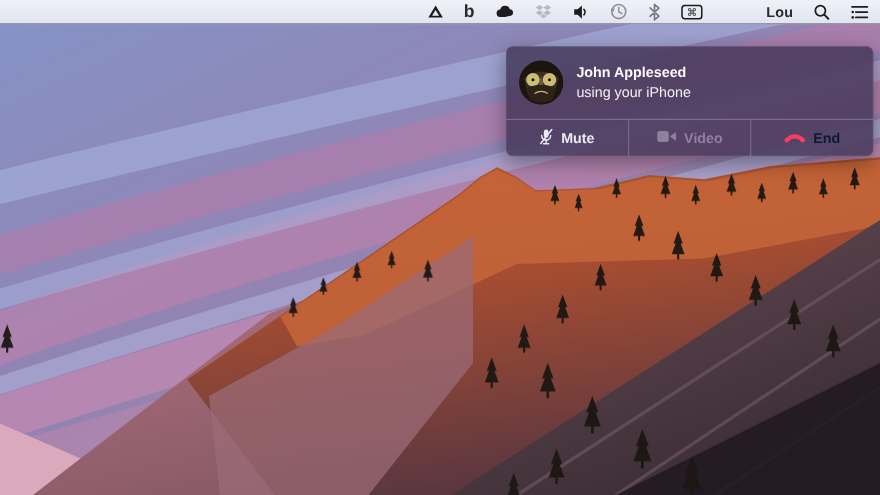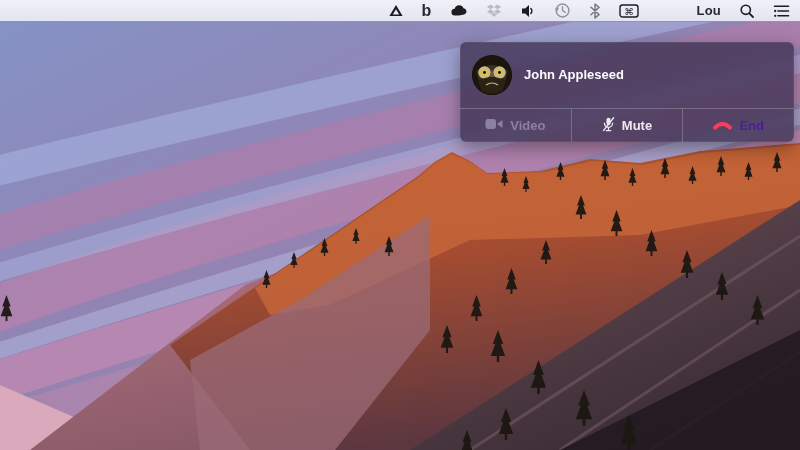--- a/index.html
+++ b/index.html
@@ -47,21 +47,21 @@
   .notif-actions{
     height:33px;display:flex;border-top:1px solid rgba(255,255,255,.22);
   }
   .notif-btn{
     flex:1;display:flex;align-items:center;justify-content:center;gap:7px;
     font-size:13px;font-weight:bold;cursor:pointer;user-select:none;
   }
   .notif-btn + .notif-btn{border-left:1px solid rgba(255,255,255,.22);}
   .btn-video{color:#8d81a0;}
   .btn-mute{color:#ece9f1;}
-  .btn-end{color:#4c1d95;}
+  .btn-end{color:#0f172a;}
 </style>
 </head>
 <body>
 
 <div class="wallpaper">
 <svg width="800" height="450" viewBox="0 0 800 450" preserveAspectRatio="none">
   <defs>
     <linearGradient id="skyBase" x1="0" y1="0" x2="0.85" y2="1">
       <stop offset="0" stop-color="#8593c6"></stop>
       <stop offset="0.45" stop-color="#9184b4"></stop>
@@ -262,48 +262,49 @@
         <circle cx="27.5" cy="17.5" r="3.1" fill="#d8c540"></circle>
         <circle cx="12.5" cy="17.5" r="1.4" fill="#0a0804"></circle>
         <circle cx="27.5" cy="17.5" r="1.4" fill="#0a0804"></circle>
         <path d="M20 14 L23 24 L20 28 L17 24 Z" fill="#6d5a38"></path>
         <path d="M6 26 Q20 18 34 26 L30 36 Q20 41 10 36 Z" fill="#2c2315"></path>
         <path d="M14 30 Q20 26 26 30" stroke="#c9b98a" stroke-width="1.2" fill="none"></path>
       </svg>
     </div>
     <div class="notif-texts">
       <div class="notif-title">John Appleseed</div>
+      <div class="notif-subtitle">using your iPhone</div>
     </div>
   </div>
 
   <div class="notif-actions">
-
-    <div class="notif-btn btn-video">
-      <span>
-        <svg width="18" height="12" viewBox="0 0 18 12">
-          <rect x="0.5" y="1" width="10.5" height="10" rx="2.4" fill="#8d81a0"></rect>
-          <polygon points="12,6 17.5,2 17.5,10" fill="#8d81a0"></polygon>
-        </svg>
-      </span>
-      <span>Video</span>
-    </div>
 
     <div class="notif-btn btn-mute">
       <span>
         <svg width="13" height="15" viewBox="0 0 13 15">
           <rect x="4.4" y="0.8" width="4.2" height="7.4" rx="2.1" fill="#ece9f1"></rect>
           <path d="M2.4 6.2 a4.1 4.1 0 0 0 8.2 0" stroke="#ece9f1" stroke-width="1.3" fill="none" stroke-linecap="round"></path>
           <line x1="6.5" y1="10.6" x2="6.5" y2="13" stroke="#ece9f1" stroke-width="1.3" stroke-linecap="round"></line>
           <line x1="4.2" y1="13.6" x2="8.8" y2="13.6" stroke="#ece9f1" stroke-width="1.3" stroke-linecap="round"></line>
           <line x1="11.6" y1="0.8" x2="1.6" y2="13.4" stroke="#ece9f1" stroke-width="1.4" stroke-linecap="round"></line>
         </svg>
       </span>
       <span>Mute</span>
     </div>
 
+    <div class="notif-btn btn-video">
+      <span>
+        <svg width="18" height="12" viewBox="0 0 18 12">
+          <rect x="0.5" y="1" width="10.5" height="10" rx="2.4" fill="#8d81a0"></rect>
+          <polygon points="12,6 17.5,2 17.5,10" fill="#8d81a0"></polygon>
+        </svg>
+      </span>
+      <span>Video</span>
+    </div>
+
     <div class="notif-btn btn-end">
       <span>
         <svg width="19" height="10" viewBox="0 0 19 10">
           <path d="M2 7.5 Q9.5 0.5 17 7.5" stroke="#fb3d5d" stroke-width="3.6" fill="none" stroke-linecap="round"></path>
           <circle cx="2.4" cy="7.4" r="2" fill="#fb3d5d"></circle>
           <circle cx="16.6" cy="7.4" r="2" fill="#fb3d5d"></circle>
         </svg>
       </span>
       <span>End</span>
     </div>

